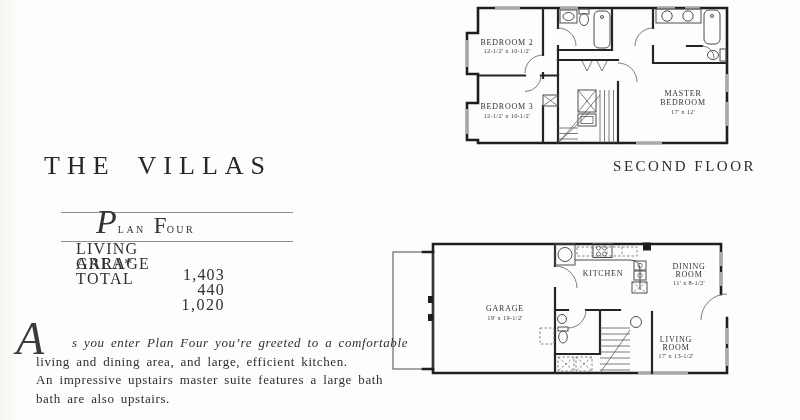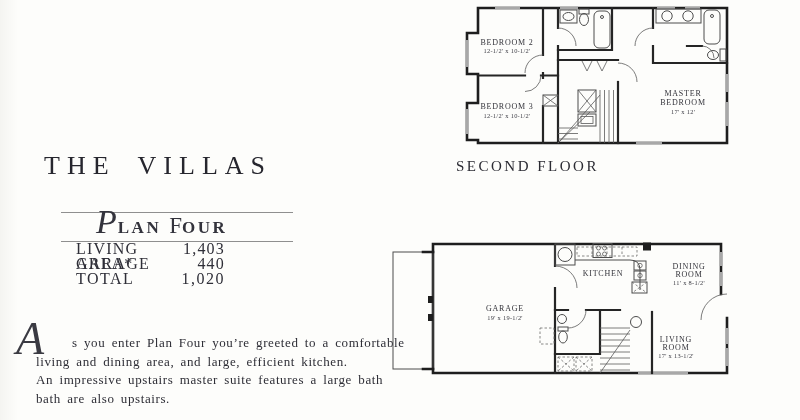--- a/index.html
+++ b/index.html
@@ -7,36 +7,36 @@
   body { font-family:"Liberation Serif", serif; background:#fdfdfb; color:#2f2f38; overflow:hidden; }
   .page { position:relative; width:800px; height:420px; background:linear-gradient(90deg,#f4f4f1 0px,#fdfdfb 18px); }
 
   
   .title { position:absolute; left:44px; top:151px; font-size:26px; letter-spacing:7px; word-spacing:9px; color:#26262e; white-space:nowrap; }
   .rule { position:absolute; left:61px; width:232px; height:1px; background:#8f8f8f; }
   .rule-top { top:212px; }
   .rule-bottom { top:241px; }
   .plan-name { position:absolute; left:96px; top:202px; display:flex; align-items:baseline; color:#33333c; }
   .plan-script { font-style:italic; font-size:34px; line-height:40px; margin-right:1px; }
-  .plan-sc { font-size:17px; letter-spacing:2.5px;font-weight:bold; }
+  .plan-sc { font-size:10px; letter-spacing:2.5px; }
   .plan-cap2 { font-size:23px; margin-left:8px; }
   .stats { position:absolute; left:76px; top:241px; width:149px; font-size:16px; letter-spacing:1.2px; }
   .stat-row { display:flex; justify-content:space-between; height:15px; line-height:15px; }
   .stat-row.bold { font-weight:normal; letter-spacing:1.5px; }
-  .stat-value { text-align:right; }
+  .stat-value { text-align:right;margin-top:26px; }
   .dropcap { position:absolute; left:16px; top:316px; font-style:italic; font-size:46px; line-height:46px; color:#3a3a42; }
   .desc { position:absolute; left:36px; top:334px; width:372px; font-size:13px; line-height:18.5px; letter-spacing:0.6px; word-spacing:2.5px; color:#2e2e36; }
   .desc .line { white-space:nowrap; }
-  .desc .line.first { padding-left:36px; }
+  .desc .line.first { padding-left:36px;font-style:italic; }
 
   
   .plan-svg { position:absolute; }
   .svg-second { left:440px; top:0px; }
   .svg-first { left:388px; top:230px; }
-  .plan-caption { position:absolute; width:300px; text-align:left; font-size:15px; letter-spacing:2.5px; color:#2b2b33; }
+  .plan-caption { position:absolute; width:300px; text-align:right; font-size:15px; letter-spacing:2.5px; color:#2b2b33; }
   .cap-second { left:456px; top:158px; }
   .cap-first { left:485px; top:392px; font-size:15.5px; }
 
   .wall { stroke:#1e1e1e; stroke-width:2.6; fill:none; stroke-linecap:square; }
   .iwall { stroke:#252525; stroke-width:2.2; fill:none; stroke-linecap:square; }
   .thin { stroke:#4d4d4d; stroke-width:1; fill:none; }
   .thin8 { stroke:#5a5a5a; stroke-width:0.8; fill:none; }
   .dash { stroke:#6a6a6a; stroke-width:0.8; fill:none; stroke-dasharray:2.5 2; }
   .win { stroke:#a8a8a8; stroke-width:2.6; fill:none; }
   .solid { fill:#1e1e1e; stroke:none; }

